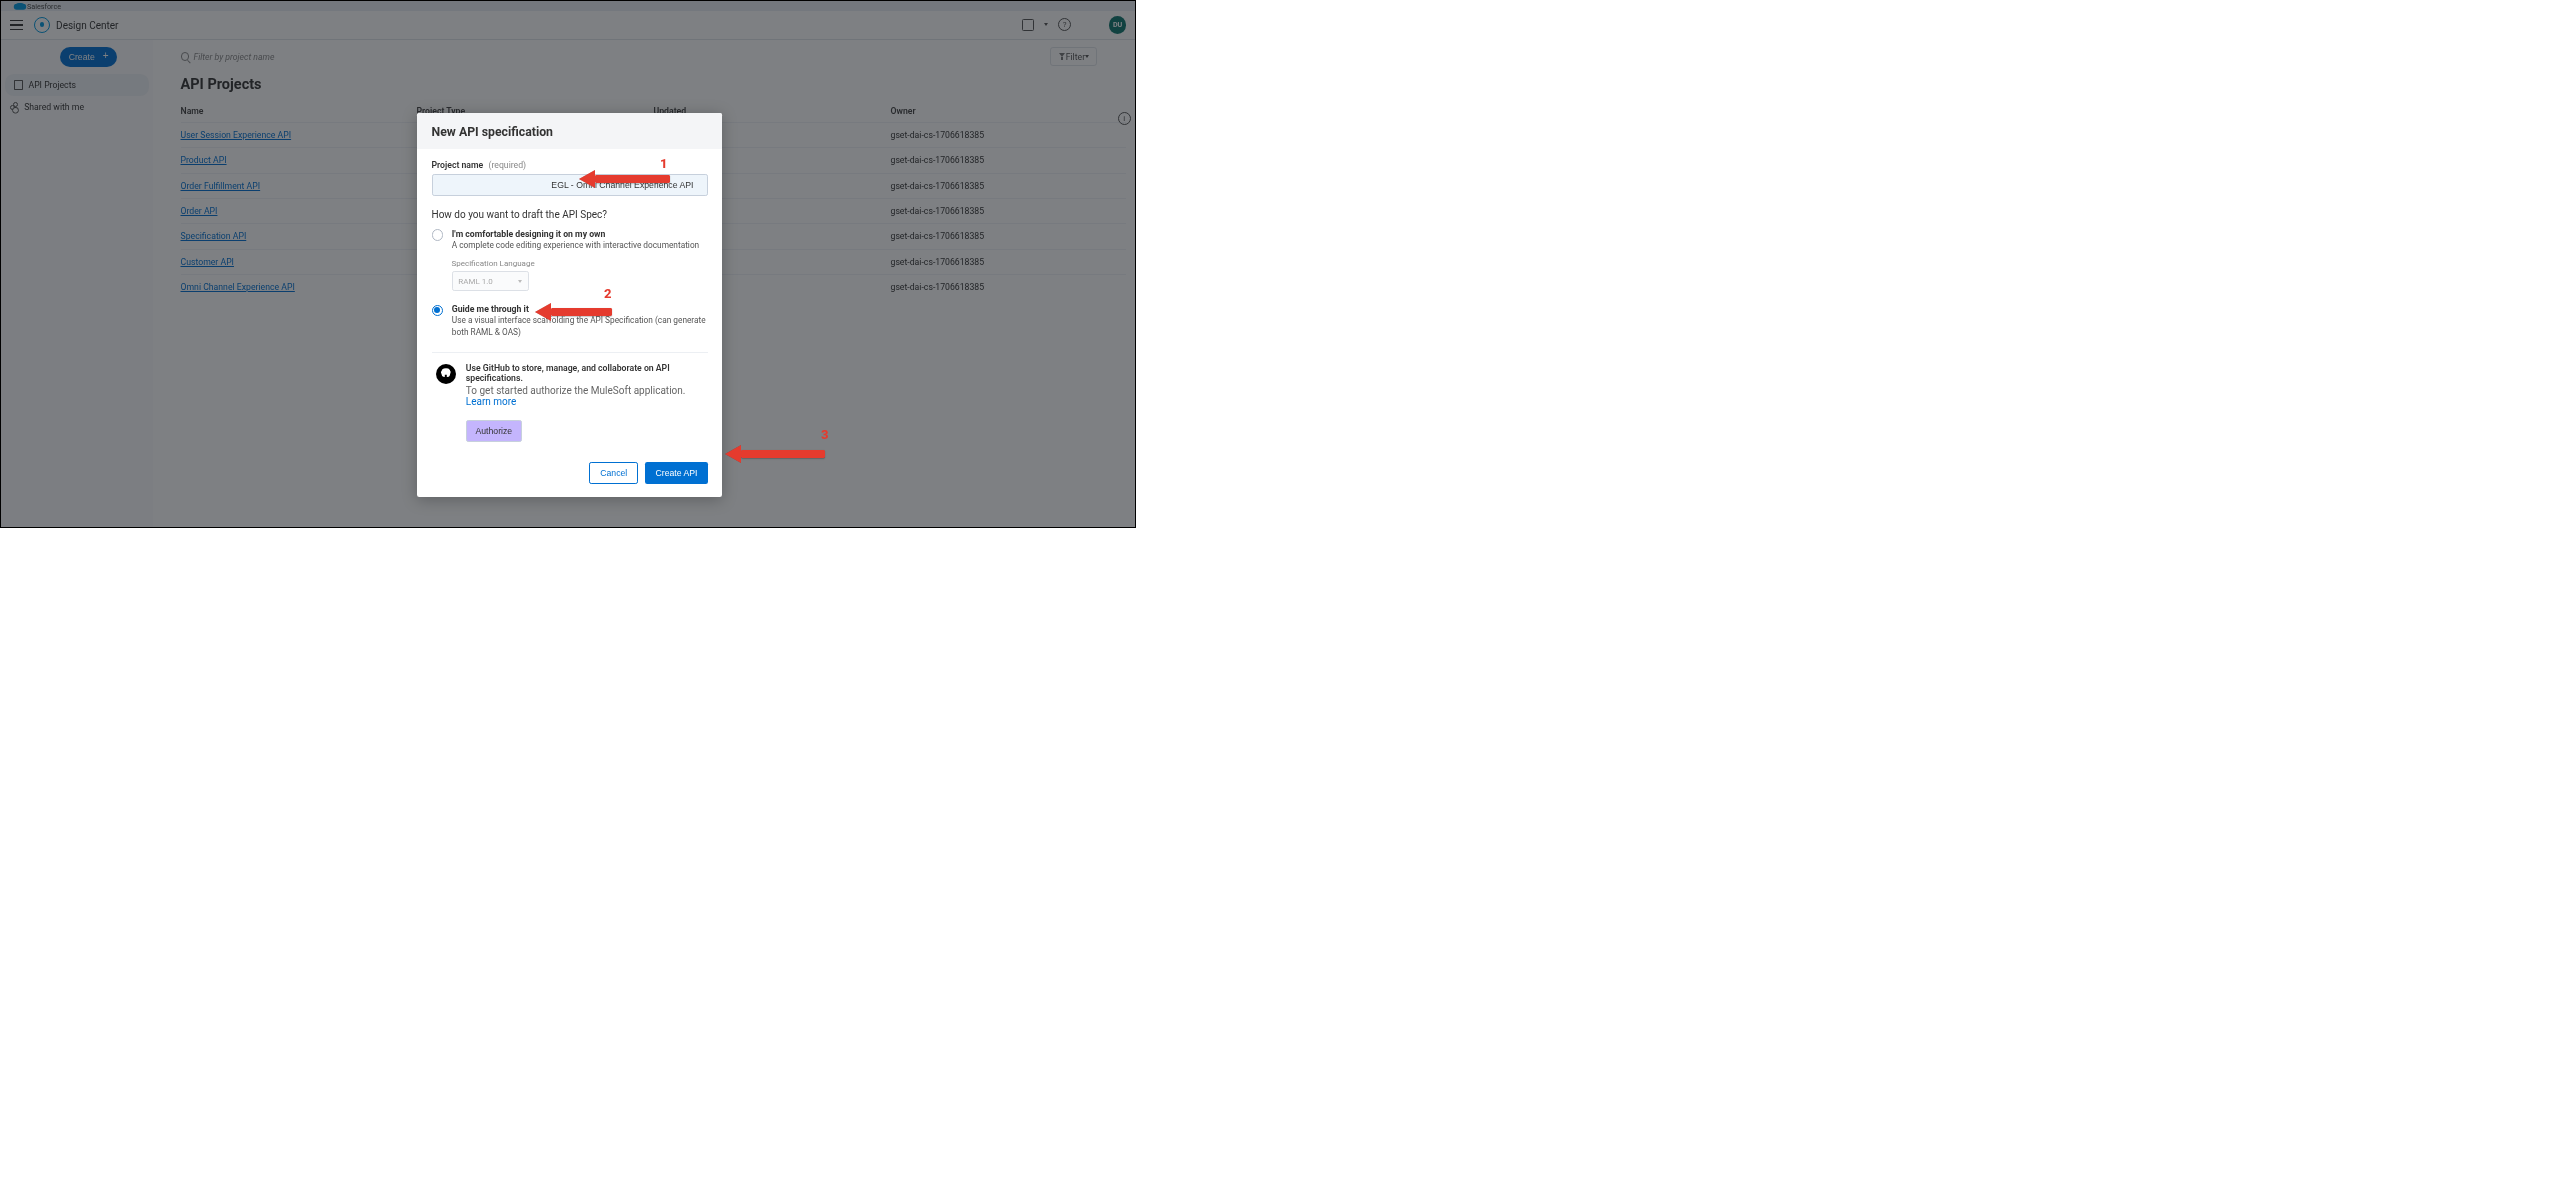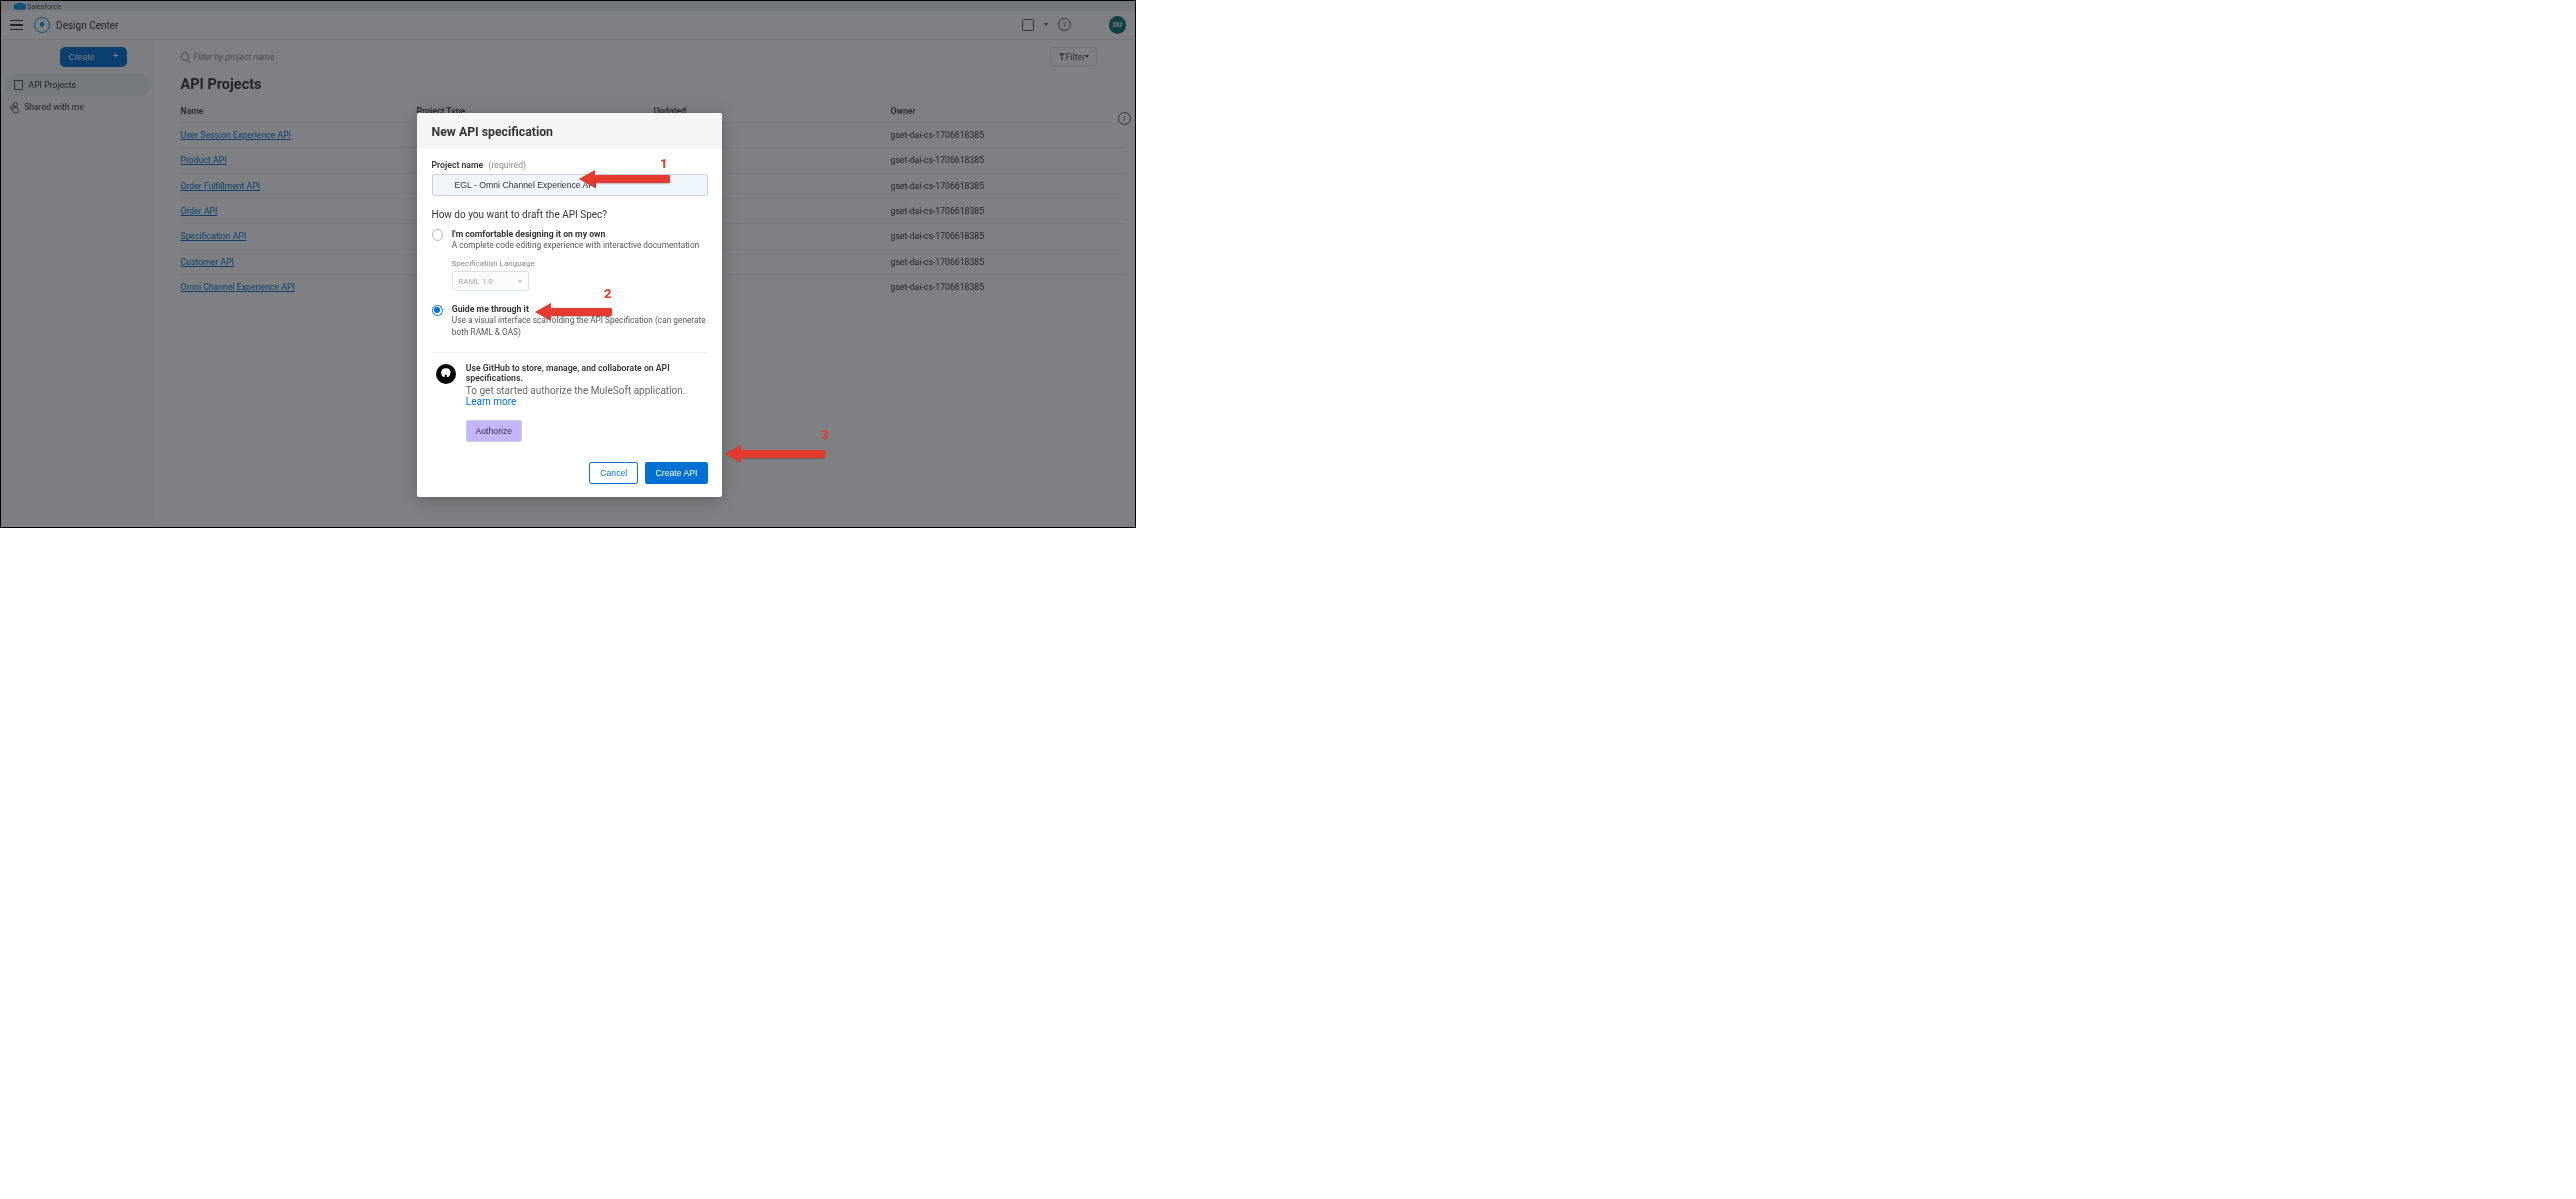--- a/index.html
+++ b/index.html
@@ -14,21 +14,21 @@
 .logo::after { content:""; position:absolute; width:4.3px; height:4.3px; background:#0099e0; border-radius:50%; top:4.3px; left:4.3px;}
 .app-title { font-size:10px; color:#333; }
 .header-right { margin-left:auto; display:flex; align-items:center; gap:10px; }
 .icon-sq { width:11.6px; height:11.6px; border:1.1px solid #555; border-radius:1.4px;}
 .chev-down { width:0; height:0; border-left:2.9px solid transparent; border-right:2.9px solid transparent; border-top:3.6px solid #555;}
 .help-icon { width:13px; height:13px; border:1.1px solid #555; border-radius:50%; display:flex; align-items:center; justify-content:center; font-size:8px; color:#555;}
 .avatar { width:17.3px; height:17.3px; border-radius:50%; background:#0f766e; color:#fff; font-size:7.2px; display:flex; align-items:center; justify-content:center; font-weight:700;margin-left:28px;}
 .body { display:flex; height: calc(100% - 39px); }
 .sidebar { width:152px; background:#fbfbfc; padding-top:7.2px; }
 .create-wrap { padding:0 0 7.2px 59px;}
-.create-btn { background:#0070d2; color:#fff; border:none; border-radius:5px; padding:5px 8.7px; font-size:8.7px; display:inline-flex; align-items:flex-start; gap:18px; cursor:pointer;}
+.create-btn { background:#0070d2; color:#fff; border:none; border-radius:10px; padding:5px 8.7px; font-size:8.7px; display:inline-flex; align-items:flex-start; gap:8px; cursor:pointer;}
 .plus { font-size:10px; line-height:8.7px;}
 .nav-item { display:flex; align-items:center; gap:5.8px; padding:5.8px 8.7px; font-size:8.7px; color:#333; cursor:pointer;}
 .nav-item.active { background:#eef1f5; border-radius:8.7px; margin:0 4.3px;}
 .nav-item .doc-icon { width:8.7px; height:10px; border:0.9px solid #555; border-radius:0.7px;}
 .nav-item .share-icon { width:8.7px; height:8.7px; position:relative;}
 .nav-item .share-icon::before { content:""; position:absolute; width:2.9px; height:2.9px; border:0.9px solid #555; border-radius:50%; left:0; top:2.2px;}
 .nav-item .share-icon::after { content:""; position:absolute; width:2.9px; height:2.9px; border:0.9px solid #555; border-radius:50%; right:0; top:-0.7px; box-shadow: 0 5.8px 0 -0.1px #fff, 0 5.8px 0 0.7px #555;}
 .main { flex:1; padding:0 8.7px 0 27.5px; position:relative;}
 .toolbar { display:flex; align-items:center; padding:7.2px 0 4.3px 0;}
 .search-wrap { display:flex; align-items:center; color:#888; font-style:italic; font-size:8.7px; gap:4.3px;}
@@ -50,21 +50,21 @@
 .info-icon { position:absolute; right:4.3px; top:72px; width:13px; height:13px; border:1.1px solid #555; border-radius:50%; display:flex; align-items:center; justify-content:center; font-size:8px; color:#555;}
 
 .overlay { position:absolute; inset:0; background:rgba(20,24,30,0.55); }
 
 .modal { position:absolute; width:305px; background:#fff; border-radius:2.2px; left:416px; top:112px; box-shadow:0 2.9px 14.5px rgba(0,0,0,0.25); overflow:hidden;}
 .modal-head { background:#f4f5f7; padding:11.6px 14.5px 10px 14.5px;}
 .modal-title { font-size:12.3px; font-weight:700; color:#333;}
 .modal-body { padding:10px 14.5px 10px 14.5px;}
 .field-label { font-size:8.7px; font-weight:600; color:#333; display:inline;}
 .field-req { font-size:8.7px; color:#888; font-weight:400; margin-left:2.9px;}
-.text-input { width:100%; margin-top:4.3px; padding:5px 22px; border:0.7px solid #c7d0dc; border-radius:2.2px; background:#eef5fb; font-size:8.7px; color:#333;}
+.text-input { width:100%; margin-top:4.3px; padding:5px 13px; border:0.7px solid #c7d0dc; border-radius:2.2px; background:#eef5fb; font-size:8.7px; color:#333;text-align:right;}
 .question { font-size:10px; color:#333; margin-top:13px;}
 .radio-row { display:flex; gap:8.7px; margin-top:8.7px; align-items:flex-start;}
 .radio-outer { flex:0 0 11.6px; width:11.6px; height:11.6px; border:1.1px solid #b0b8c4; border-radius:50%; margin-top:0.7px; position:relative;}
 .radio-outer.checked { border-color:#0070d2;}
 .radio-outer.checked::after { content:""; position:absolute; width:5.8px; height:5.8px; background:#0070d2; border-radius:50%; top:1.8px; left:1.8px;}
 .radio-body { flex:1;}
 .radio-title { font-size:8.7px; font-weight:700; color:#333;}
 .radio-sub { font-size:8.3px; color:#555; margin-top:1.4px; line-height:1.4;}
 .spec-lang-label { font-size:8px; color:#888; margin-top:7.2px; margin-left:20px;}
 .spec-lang-sel { margin-left:20px; margin-top:3.6px; width:77px; padding:4.3px 5.8px; border:0.7px solid #dce0e6; border-radius:2.2px; background:#fafbfc; font-size:8px; color:#aaa; display:flex; align-items:center; justify-content:space-between;}

